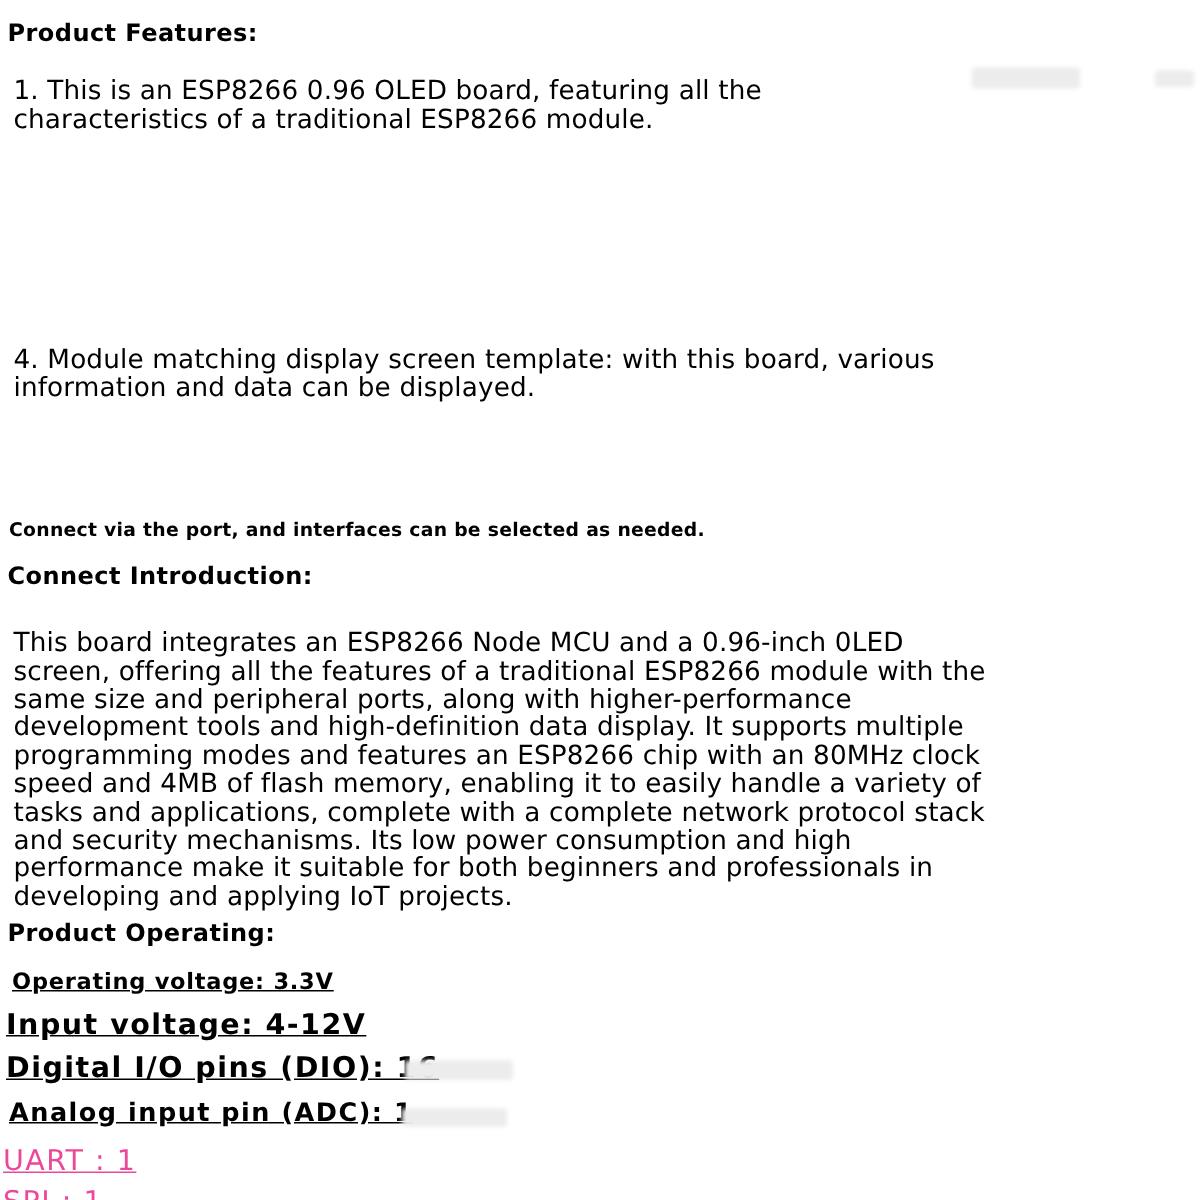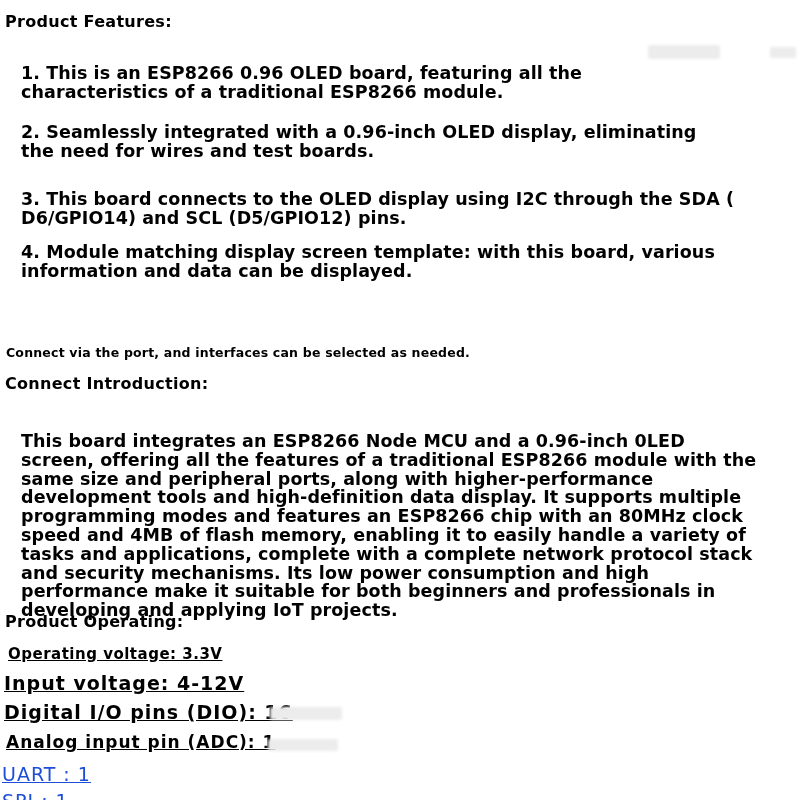--- a/index.html
+++ b/index.html
@@ -18,23 +18,23 @@
     left: 5px;
     margin: 0;
     font-size: 16px;
     font-weight: 700;
     letter-spacing: 0.3px;
     white-space: pre;
   }
   .para {
     position: absolute;
     left: 5px;
-    margin: 16px;
+    margin: 4px;
     font-size: 17.5px;
-    font-weight: 700;
+    font-weight: 400;
     line-height: 18.8px;
     letter-spacing: 0.1px;
     white-space: pre;
   }
   .note {
     position: absolute;
     left: 6px;
     margin: 0;
     font-size: 12.5px;
     font-weight: 700;
@@ -44,43 +44,39 @@
   .param {
     position: absolute;
     margin: 0;
     font-weight: 700;
     white-space: pre;
     text-decoration: underline;
   }
   .param-sm    { left: 8px; font-size: 15px;  letter-spacing: 0.5px; }
   .param-lg    { left: 4px; font-size: 19px;  letter-spacing: 1px; }
   .param-md    { left: 6px; font-size: 17px;  letter-spacing: 1px; }
-  .param-plain { left: 2px; font-size: 19px;  font-weight: 400; color: #1d4ed8; letter-spacing: 1px; }
+  .param-plain { left: 2px; font-size: 19px;  font-weight: 400; color: #ec4899; letter-spacing: 1px; }
   .smudge {
     position: absolute;
     background: #ececec;
     border-radius: 2px;
     filter: blur(1.5px);
   }
 </style>
 </head>
 <body>
 
 <div class="page">
 
   <h2 class="heading" style="top:12px">Product Features:</h2>
 
   <p class="para" style="top:48px">1. This is an ESP8266 0.96 OLED board, featuring all the
 characteristics of a traditional ESP8266 module.</p>
 
-  <p class="para" style="top:107px">2. Seamlessly integrated with a 0.96-inch OLED display, eliminating
-the need for wires and test boards.</p>
 
-  <p class="para" style="top:174px">3. This board connects to the OLED display using I2C through the SDA (
-D6/GPIO14) and SCL (D5/GPIO12) pins.</p>
 
   <p class="para" style="top:227px">4. Module matching display screen template: with this board, various
 information and data can be displayed.</p>
 
 
   <p class="note" style="top:345px">Connect via the port, and interfaces can be selected as needed.</p>
 
   <h2 class="heading" style="top:374px">Connect Introduction:</h2>
 
   <p class="para" style="top:416px">This board integrates an ESP8266 Node MCU and a 0.96-inch 0LED

